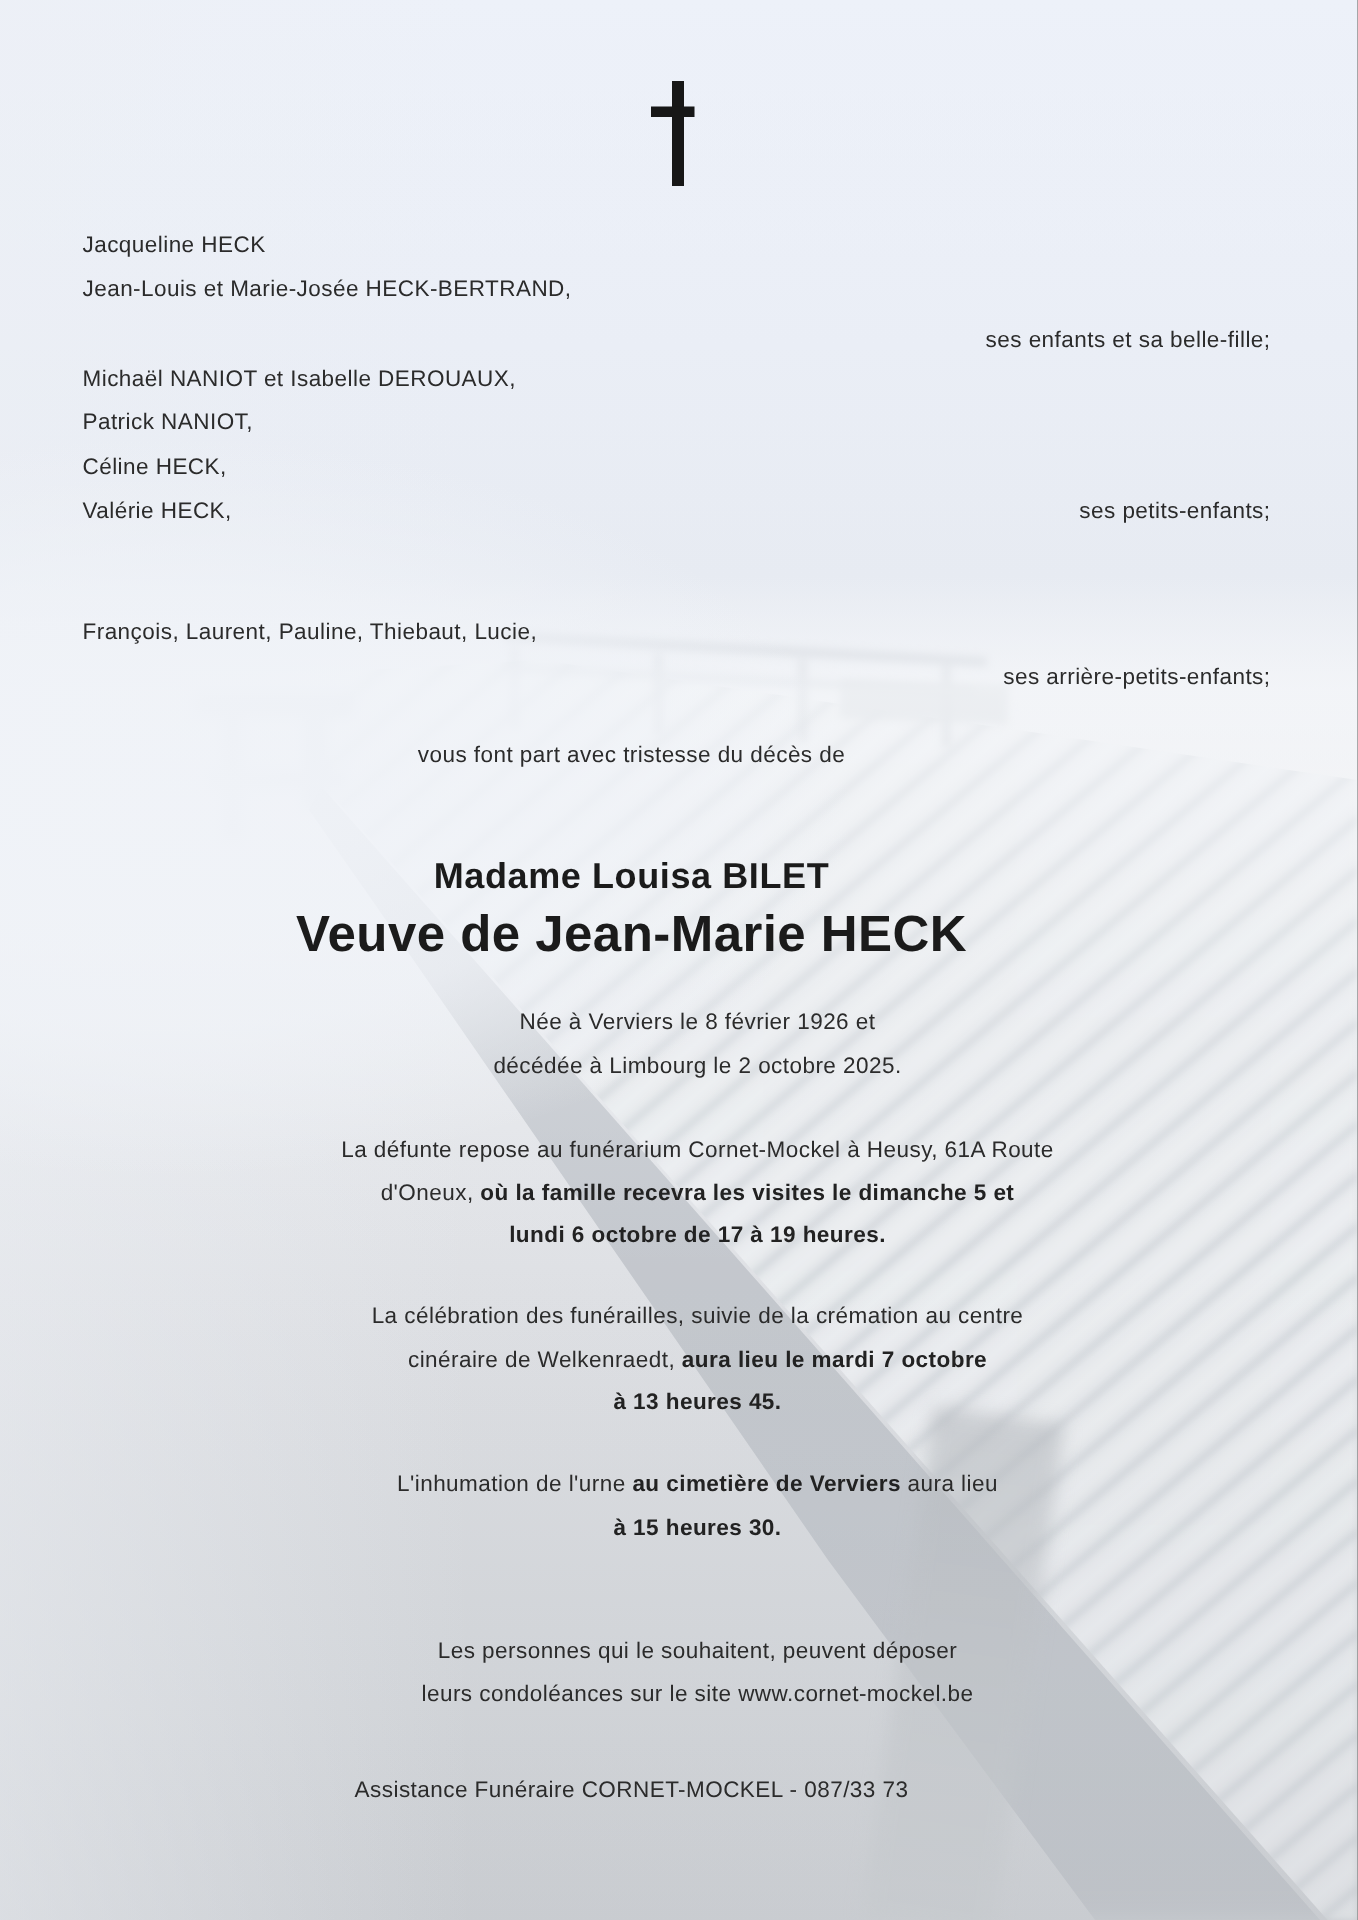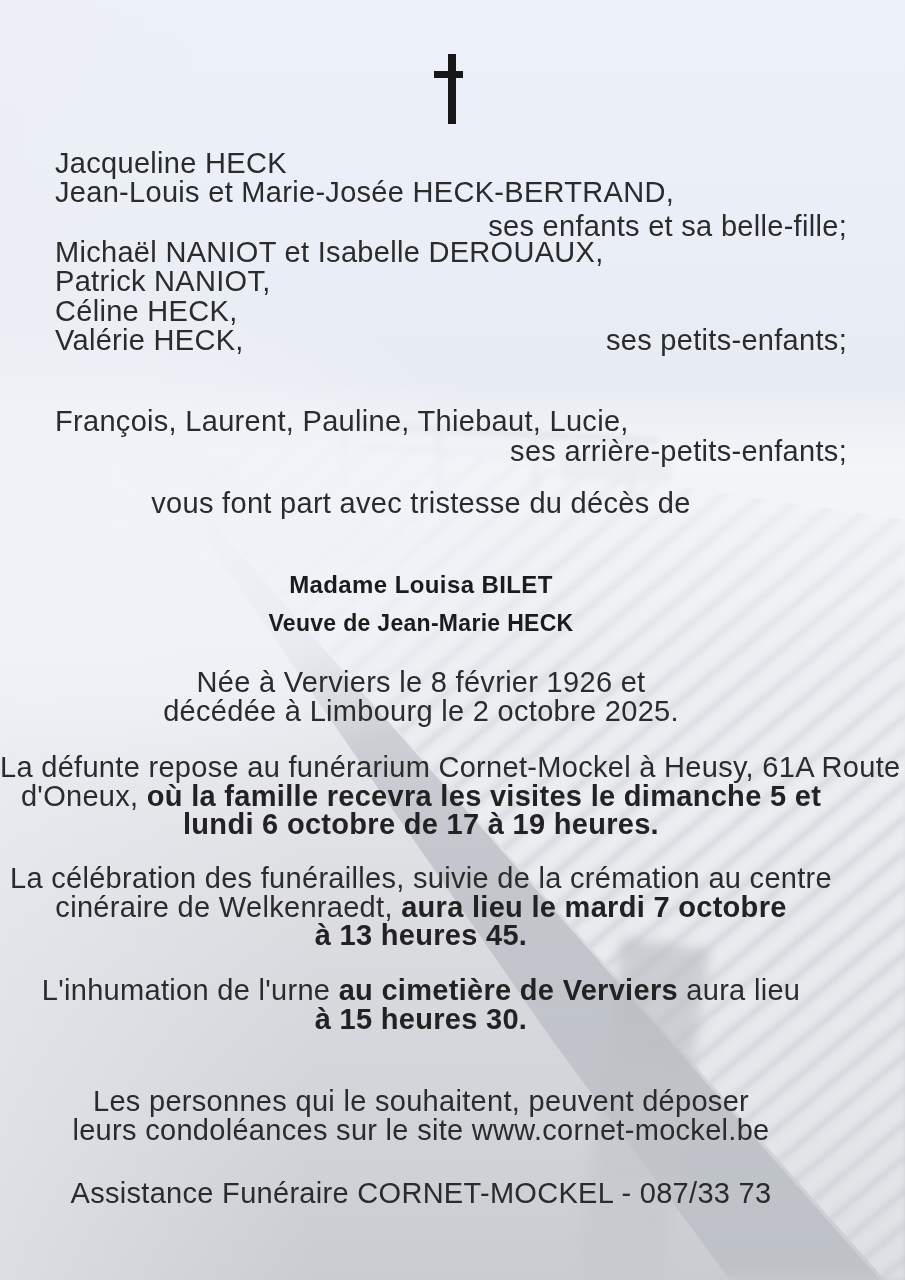--- a/index.html
+++ b/index.html
@@ -57,29 +57,29 @@
     background:
       radial-gradient(ellipse 620px 330px at 12% 42%,rgba(240,243,248,.95) 0%,rgba(240,243,248,.7) 45%,rgba(240,243,248,0) 75%),
       linear-gradient(90deg,rgba(236,239,244,.5) 0%,rgba(236,239,244,0) 35%),
       linear-gradient(180deg,rgba(237,241,249,.4) 0%,rgba(237,241,249,.15) 30%,rgba(245,247,250,.7) 36%,rgba(243,245,248,.45) 44%,rgba(236,238,241,.2) 54%,rgba(255,255,255,0) 66%,rgba(204,207,212,.16) 88%,rgba(197,200,205,.3) 100%);
   }
   
   .cross{position:absolute;left:434px;top:54px;width:30px;height:70px;}
   .cross .v{position:absolute;left:14px;top:0;width:8px;height:70px;background:#171717;}
   .cross .h{position:absolute;left:0;top:17px;width:29px;height:6.5px;background:#171717;}
   
-  .txt{position:absolute;font-size:29px;line-height:29px;letter-spacing:.3px;white-space:nowrap;}
+  .txt{position:absolute;font-size:15px;line-height:29px;letter-spacing:.3px;white-space:nowrap;}
   .left{left:55px;}
   .right{right:58px;text-align:right;}
   .center{left:0;width:842px;text-align:center;}
   .row{display:flex;justify-content:space-between;width:792px;}
   .bold{font-weight:700;color:#222;}
   .deceased{font-size:24px;font-weight:700;color:#1b1b1b;letter-spacing:.4px;}
-  .widow{font-size:23px;font-weight:700;color:#1b1b1b;letter-spacing:.3px;}
-  .lh285{line-height:28.5px;}
+  .widow{font-size:34px;font-weight:700;color:#1b1b1b;letter-spacing:.3px;}
+  .lh285{line-height:28.5px;padding-left:44px;}
 </style>
 </head>
 <body>
 
 <div class="page">
 
   <div class="bg pier-deck"></div>
   <div class="bg pier-underside"></div>
   <div class="bg pier-post"></div>
   <div class="bg bench">

